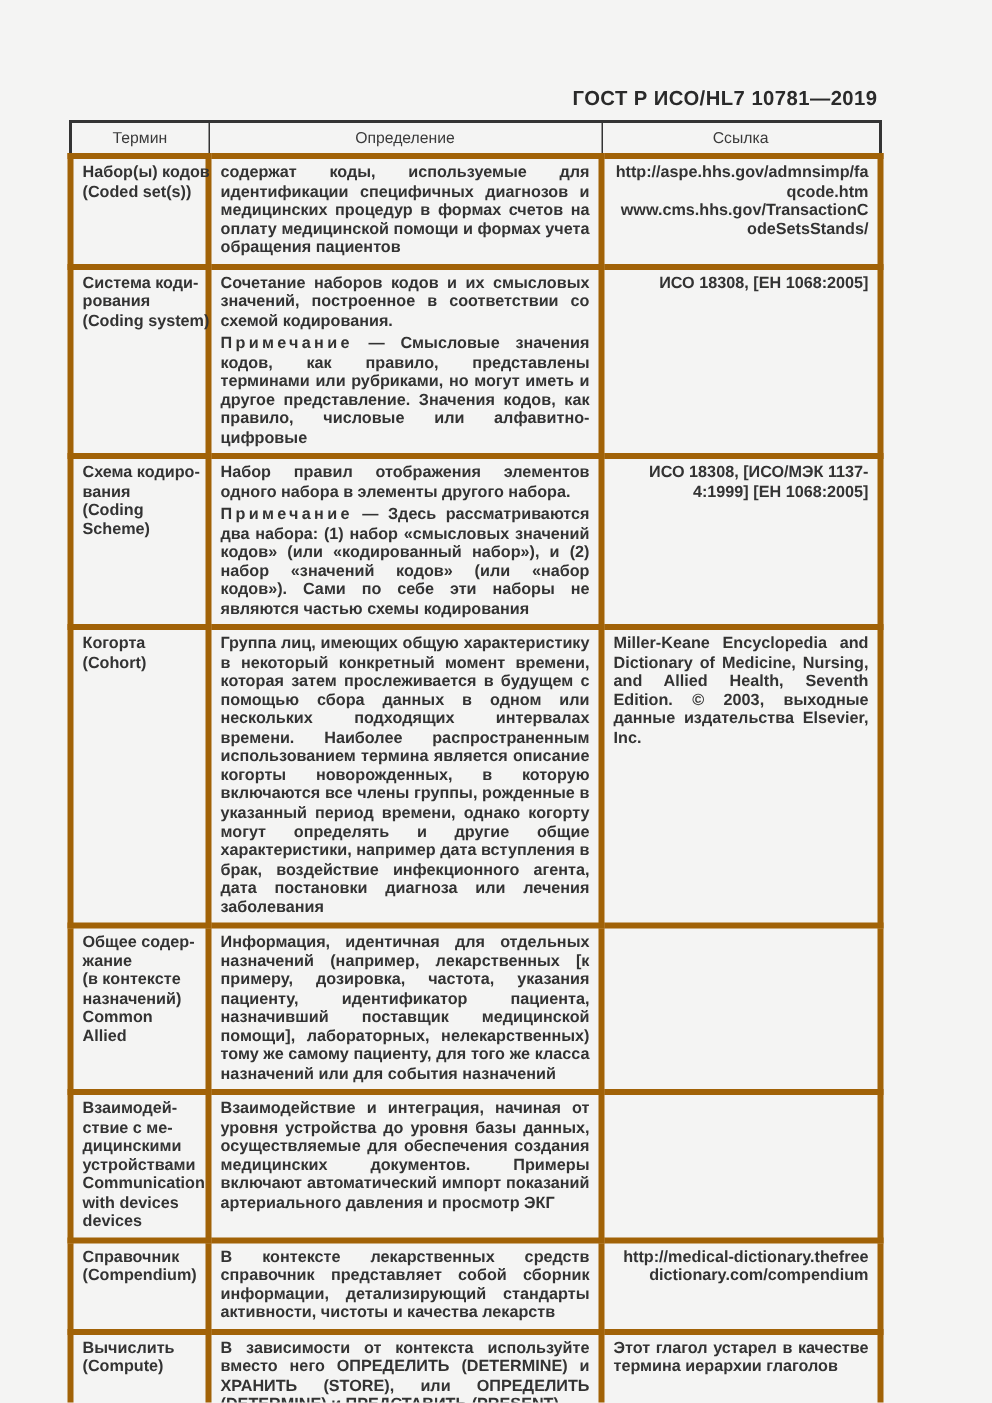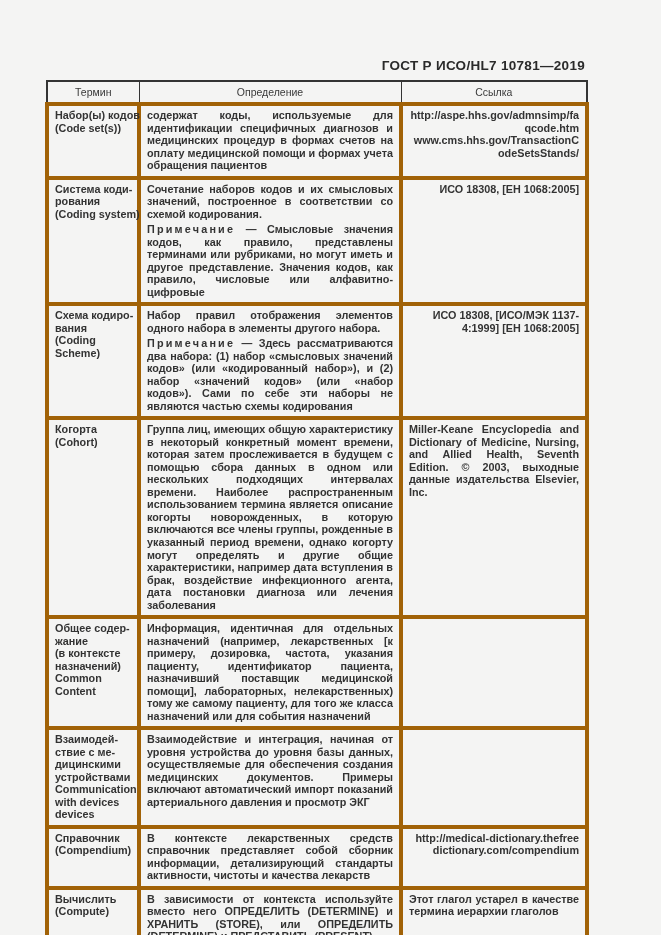--- a/index.html
+++ b/index.html
@@ -83,21 +83,21 @@
         <tr>
           <th>Термин</th>
           <th>Определение</th>
           <th>Ссылка</th>
         </tr>
       </thead>
       <tbody id="table-body">
   <tr>
     <td class="cell-term">
               <div class="term-line">Набор(ы) кодов</div>
-              <div class="term-line">(Code set(s))</div>
+              <div class="term-line">(Coded set(s))</div>
             </td>
     <td class="cell-def">
               <p>содержат коды, используемые для идентификации специфичных диагнозов и медицинских процедур в формах счетов на оплату медицинской помощи и формах учета обращения пациентов</p>
             </td>
     <td class="cell-ref">
               <div class="ref-line url">http://aspe.hhs.gov/admnsimp/faqcode.htm</div>
               <div class="ref-line url">www.cms.hhs.gov/TransactionCodeSetsStands/</div>
             </td>
   </tr>
 
@@ -146,21 +146,21 @@
             </td>
   </tr>
 
   <tr>
     <td class="cell-term">
               <div class="term-line">Общее содер-</div>
               <div class="term-line">жание</div>
               <div class="term-line">(в контексте</div>
               <div class="term-line">назначений)</div>
               <div class="term-line">Common</div>
-              <div class="term-line">Content</div>
+              <div class="term-line">Allied</div>
             </td>
     <td class="cell-def">
               <p>Информация, идентичная для отдельных назначений (например, лекарственных [к примеру, дозировка, частота, указания пациенту, идентификатор пациента, назначивший поставщик медицинской помощи], лабораторных, нелекарственных) тому же самому пациенту, для того же класса назначений или для события назначений</p>
             </td>
     <td class="cell-ref"></td>
   </tr>
 
   <tr>
     <td class="cell-term">
               <div class="term-line">Взаимодей-</div>

